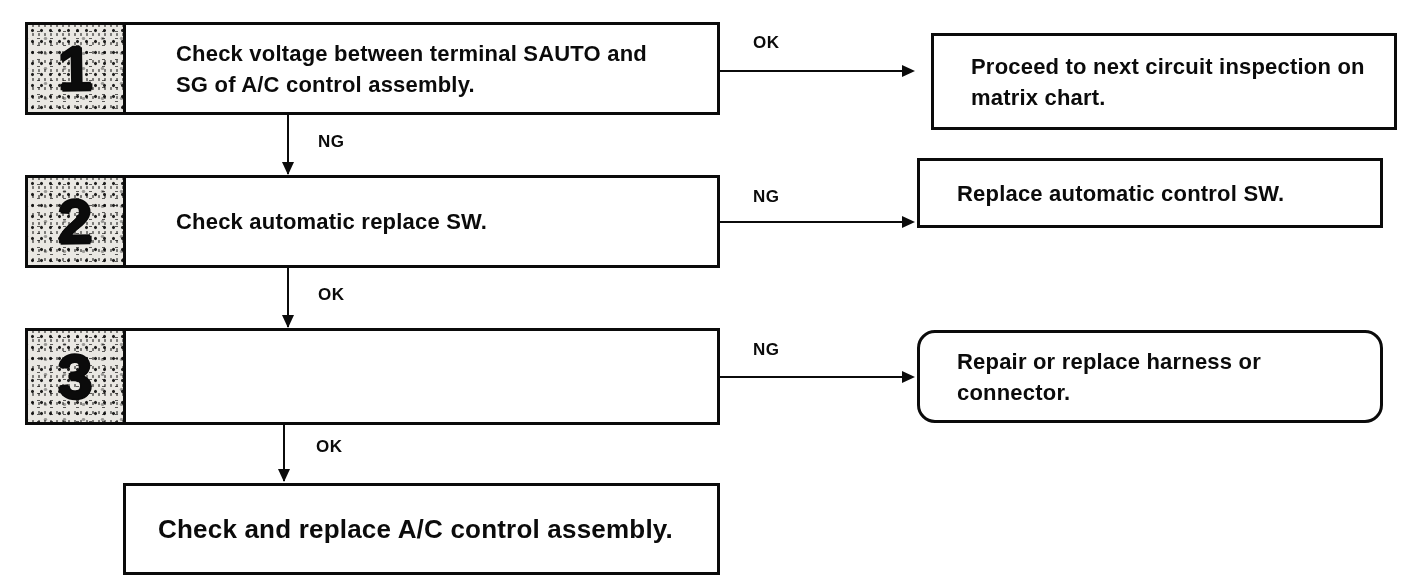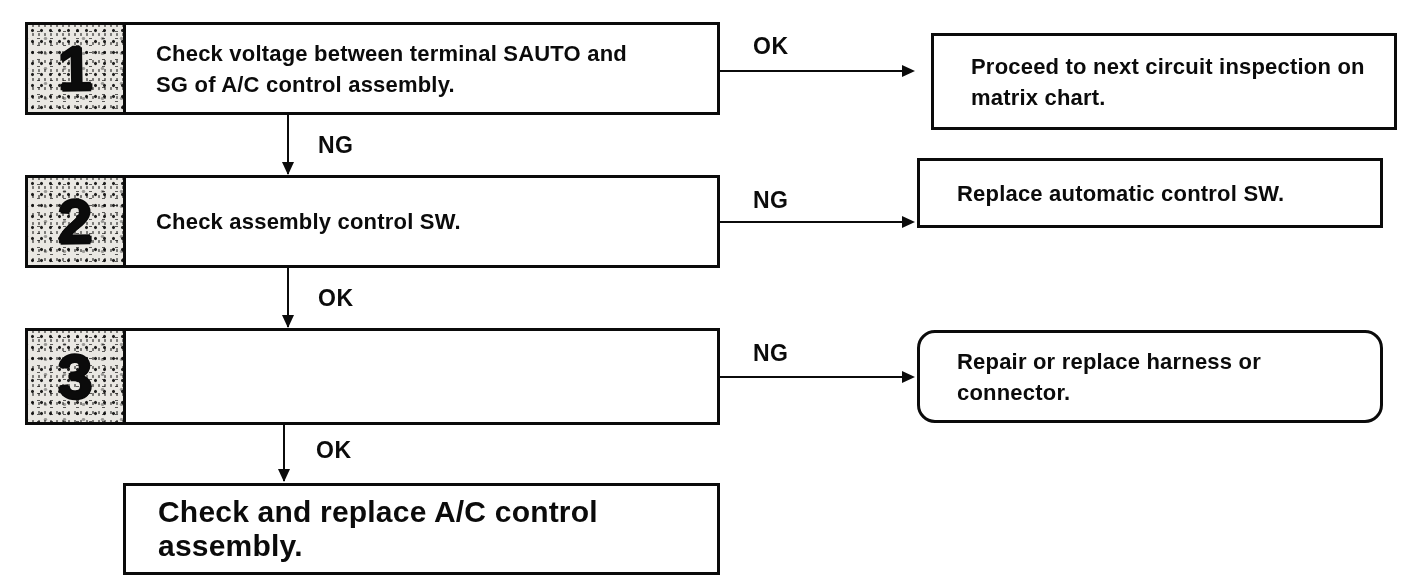--- a/index.html
+++ b/index.html
@@ -30,21 +30,21 @@
   }
   .step-box{ left:25px; width:695px; }
   .step-text{
     margin-left:98px;
     padding-left:30px;
     width:540px;
     font-size:22px;
     line-height:31px;
     letter-spacing:.2px;
   }
-  .step-text .inner{ display:inline-block; max-width:505px; }
+  .step-text .inner{ display:inline-block; max-width:505px;margin-left:20px; }
   .badge{
     position:absolute;
     left:0; top:0; bottom:0;
     width:98px;
     border-right:3px solid var(--ink);
     background-color:var(--badge);
     background-image:
       radial-gradient(rgba(10,10,10,.9) 1px, transparent 1.7px),
       radial-gradient(rgba(10,10,10,.65) 1px, transparent 1.5px),
       radial-gradient(rgba(10,10,10,.35) 1.4px, transparent 2.2px),
@@ -68,21 +68,21 @@
     line-height:31px;
     letter-spacing:.2px;
     max-width:420px;
   }
   .final-box{
     left:123px; top:483px;
     width:597px; height:92px;
     padding-left:32px;
   }
   .final-text{
-    font-size:30px;
+    font-size:26px;
     letter-spacing:.2px;
   }
   .h-conn{
     position:absolute;
     height:2px;
     background:var(--ink);
   }
   .h-conn::after{
     content:"";
     position:absolute;
@@ -99,21 +99,21 @@
   .v-conn::after{
     content:"";
     position:absolute;
     bottom:-1px; left:-5px;
     border-left:6px solid transparent;
     border-right:6px solid transparent;
     border-top:13px solid var(--ink);
   }
   .lbl{
     position:absolute;
-    font-size:23px;
+    font-size:17px;
     letter-spacing:.5px;
   }
 </style>
 </head>
 <body>
 
 <div class="canvas">
 
   <div class="box step-box" style="top:22px;height:93px;">
     <div class="badge">
@@ -129,21 +129,21 @@
     <div class="result-text">Proceed to next circuit inspection on matrix chart.</div>
   </div>
   <div class="v-conn" style="left:287px;top:115px;height:59px;"></div>
   <div class="lbl" style="left:318px;top:132px;">NG</div>
 
   <div class="box step-box" style="top:175px;height:93px;">
     <div class="badge">
       <span class="badge-num">2</span>
     </div>
     <div class="step-text">
-      <span class="inner">Check assembly control SW.</span>
+      <span class="inner">Check automatic replace SW.</span>
     </div>
   </div>
   <div class="h-conn" style="left:720px;top:221px;width:182px;"></div>
   <div class="lbl" style="left:753px;top:187px;">NG</div>
   <div class="box result-box" style="top:158px;height:70px;">
     <div class="result-text">Replace automatic control SW.</div>
   </div>
   <div class="v-conn" style="left:287px;top:268px;height:59px;"></div>
   <div class="lbl" style="left:318px;top:285px;">OK</div>
 

